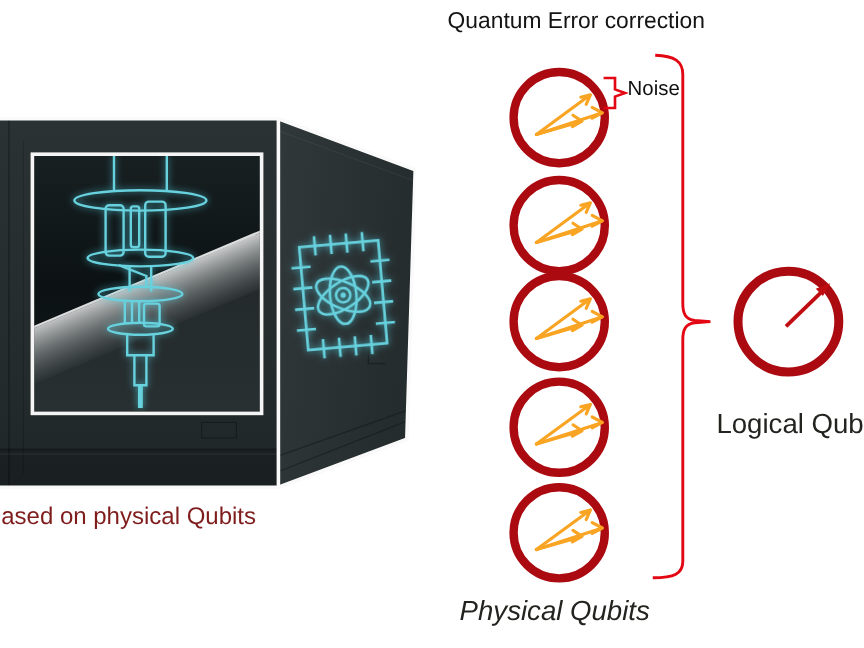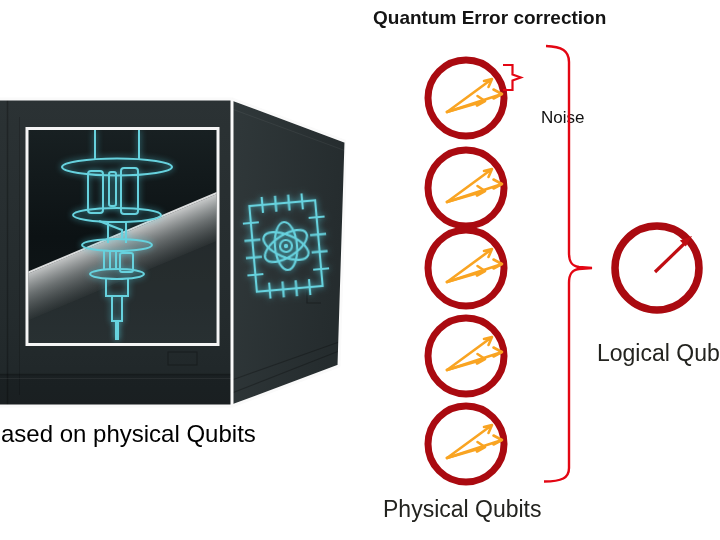--- a/index.html
+++ b/index.html
@@ -1,27 +1,27 @@
 <!DOCTYPE html>
 <html style="--c-qubit: #aa0a10; --c-arrow: #f9a422; --c-brace: #e30613; --c-larrow: #c00d12; --c-glow: #67d2de;"><head>
 <meta charset="utf-8">
 <style>
   html,body{margin:0;padding:0;background:#fff;}
   .stage{
     position:relative;width:720px;height:540px;overflow:hidden;background:#ffffff;
     font-family:"Liberation Sans", sans-serif;color:#1c1c1a;
   }
   .abs{position:absolute;white-space:nowrap;}
-  .title{font-weight:bold;font-size:19px;color:#141414;}
+  .title{font-weight:normal;font-size:19px;color:#141414;}
   #title-left{left:14px;top:50px;}
   #title-right{left:373px;top:7px;}
-  #caption-left{left:1px;top:420px;font-size:24px;color:#000000;}
-  #label-physical{left:383px;top:496px;font-size:23px;color:#23231f;}
+  #caption-left{left:1px;top:420px;font-size:20px;color:#7f1d1d;}
+  #label-physical{left:383px;top:496px;font-size:23px;color:#23231f;font-style:italic;}
   #label-logical{left:597px;top:340px;font-size:23px;color:#23231f;}
-  #label-noise{left:541px;top:64px;font-size:17px;color:#101010;margin-top:44px;}
+  #label-noise{left:523px;top:64px;font-size:17px;color:#101010;}
   #cabinet{left:0;top:97px;}
   #qubit-column{left:421px;top:53px;width:90px;height:436px;}
   .qubit{position:absolute;left:0;}
   .q0{top:0}.q1{top:90px}.q2{top:170px}.q3{top:258px}.q4{top:346px}
   #noise-bracket{left:502px;top:63px;}
   #group-brace{left:538px;top:38px;}
   #logical-qubit{left:607px;top:218px;}
   svg{display:block;}
   .glowline{filter:drop-shadow(0 0 3px rgba(80,200,216,0.8));}
 </style>

